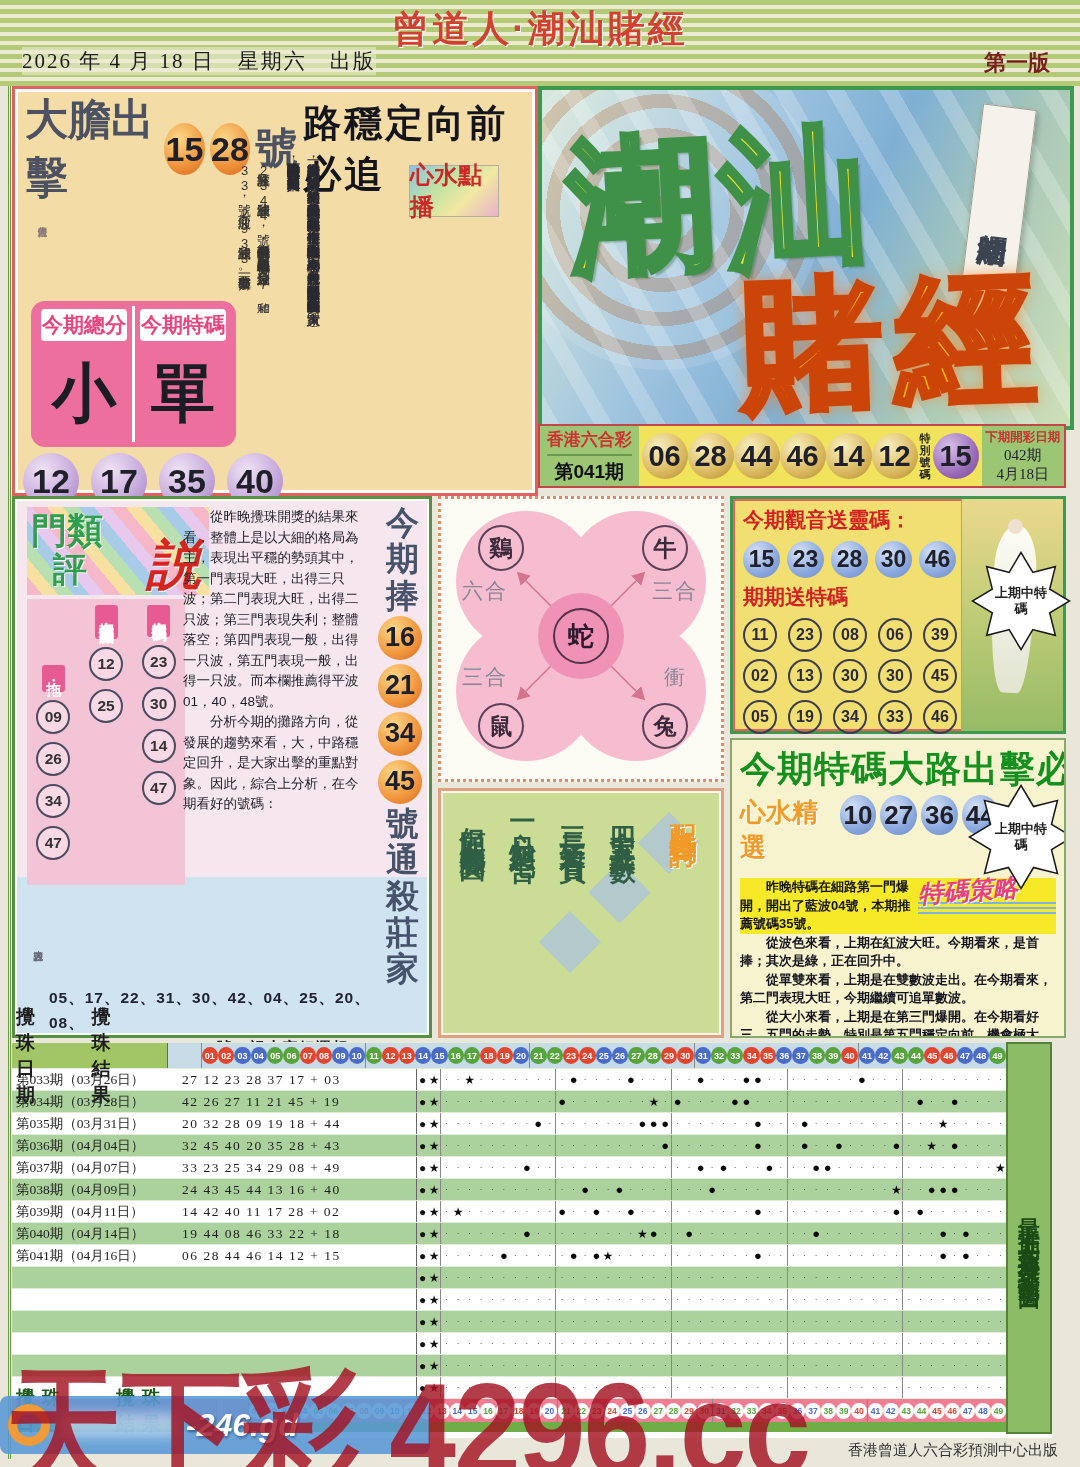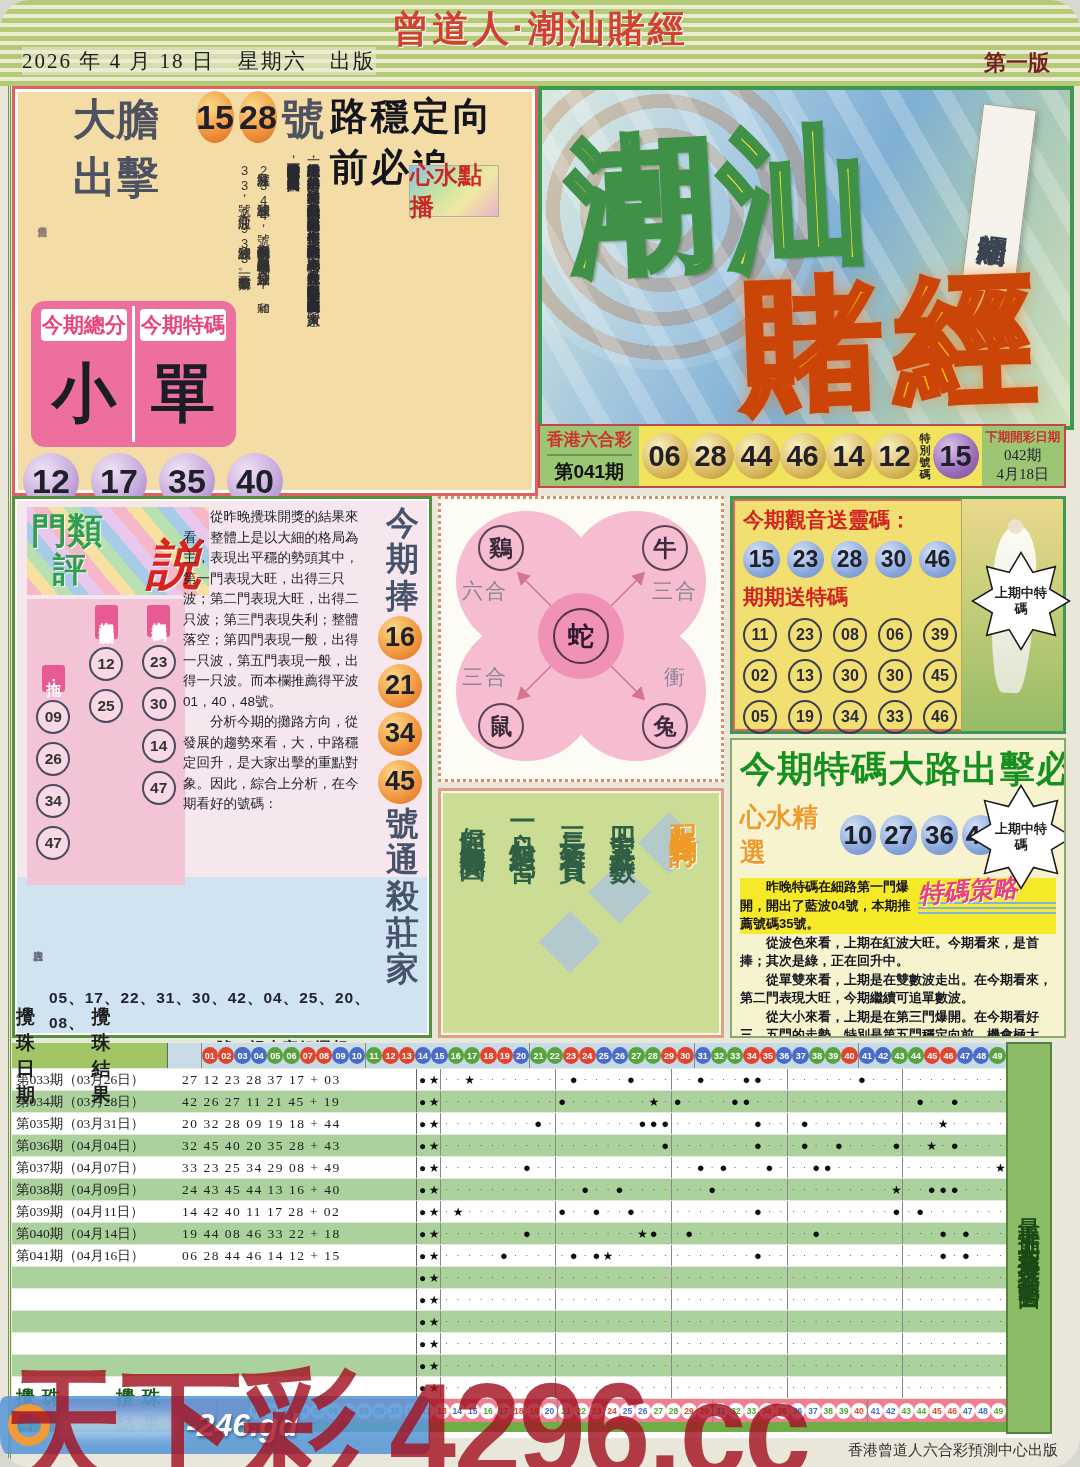--- a/index.html
+++ b/index.html
@@ -1,38 +1,38 @@
 <!DOCTYPE html>
 <html><head>
 <meta charset="utf-8">
 <style>
   html,body{margin:0;padding:0;background:#d8d7d0;}
   .page{position:relative;width:1080px;height:1467px;background:#e9e7da;overflow:hidden;
-        font-family:"Liberation Sans","DejaVu Sans",sans-serif;border-radius:30px;}
+        font-family:"Liberation Sans","DejaVu Sans",sans-serif;}
   .vtext{writing-mode:vertical-rl;text-orientation:upright;}
   .ball{display:inline-flex;align-items:center;justify-content:center;border-radius:50%;font-weight:700;color:#20202a;}
   .b-orange{background:radial-gradient(circle at 35% 30%,#fcd98a,#f0953c 60%,#d86820);}
   .b-lilac{background:radial-gradient(circle at 35% 30%,#efe2f4,#c9aede 55%,#9f7fc0);}
   .b-gold{background:radial-gradient(circle at 35% 30%,#faf0c0,#d9b85e 60%,#b08a30);}
   .b-purple{background:radial-gradient(circle at 35% 30%,#d9c2ea,#9a6cb8 60%,#7a4c98);}
   .b-blue{background:radial-gradient(circle at 35% 30%,#d6e2f6,#8aa8de 60%,#6a88c8);}
   
   .hdr{position:absolute;left:0;top:0;width:1080px;height:86px;
        background:repeating-linear-gradient(180deg,#b3cb77 0 5px,#ecebd2 5px 9px);}
   .hdr-title{position:absolute;left:0;right:0;top:4px;text-align:center;font-size:37px;font-weight:900;
        color:#d24030;letter-spacing:3px;text-shadow:1px 1px 0 #fff;}
   .hdr-date{position:absolute;left:22px;top:47px;font-size:21px;color:#1c1c1c;letter-spacing:2px;
        font-family:"Liberation Serif","DejaVu Serif",serif;background:rgba(236,235,210,.6);}
   .hdr-edition{position:absolute;right:30px;top:48px;font-size:22px;font-weight:700;color:#7a1f1f;}
   .page-frame{position:absolute;left:8px;top:86px;bottom:8px;width:1060px;
        border-left:3px double #6d9a48;pointer-events:none;}
   
   .panel-tl{position:absolute;left:12px;top:86px;width:520px;height:404px;background:#f4dca6;
        border:3px solid #e06060;box-shadow:inset 0 0 0 3px #fff;}
-  .tl-headline{position:absolute;left:10px;top:2px;right:8px;display:flex;align-items:flex-start;gap:5px;margin-left:48px;}
+  .tl-headline{position:absolute;left:10px;top:2px;right:8px;display:flex;align-items:center;gap:5px;}
   .tl-hpre,.tl-hsuf{font-size:43px;font-weight:900;color:#4c5262;}
   .tl-hball{width:52px;height:52px;font-size:34px;}
   .tl-head2{margin-left:auto;font-size:38px;font-weight:900;color:#15151d;letter-spacing:3px;}
   .tl-para1{position:absolute;left:102px;top:74px;width:156px;height:150px;font-size:13px;line-height:19px;color:#333;overflow:hidden;}
   .tl-byline{position:absolute;left:20px;top:130px;height:95px;font-size:10px;color:#877;}
   .pinkbox{position:absolute;left:16px;top:212px;width:205px;height:146px;background:#ec6f9d;
        border-radius:14px;display:flex;padding:5px;box-sizing:border-box;}
   .pcol{flex:1;display:flex;flex-direction:column;}
   .pcol+.pcol{border-left:3px solid #fff;}
   .phdr{background:#fff;border-radius:4px;color:#e8447e;font-weight:700;font-size:21px;text-align:center;
@@ -134,21 +134,21 @@
   .burst{position:absolute;display:flex;align-items:center;justify-content:center;background:#1a1a1a;
        clip-path:polygon(100% 50%,79.6% 62.2%,85.4% 85.4%,62.2% 79.6%,50% 100%,37.8% 79.6%,14.6% 85.4%,20.4% 62.2%,0% 50%,20.4% 37.8%,14.6% 14.6%,37.8% 20.4%,50% 0%,62.2% 20.4%,85.4% 14.6%,79.6% 37.8%);}
   .burst .inner{clip-path:inherit;background:#fff;width:calc(100% - 6px);height:calc(100% - 6px);
        display:flex;align-items:center;justify-content:center;text-align:center;font-weight:700;color:#222;}
   .burst .inner span{width:64%;line-height:1.25;}
   .gy-burst{right:-8px;top:52px;width:100px;height:100px;font-size:13px;}
   
   .spc{position:absolute;left:730px;top:738px;width:336px;height:300px;background:#f7f3cf;border:2px solid #8aa86a;
        padding:5px 8px;box-sizing:border-box;overflow:hidden;}
   .spc-title{color:#15901e;font-size:36px;font-weight:900;letter-spacing:1px;white-space:nowrap;}
-  .spc-row{display:flex;align-items:center;gap:4px;margin-top:1px;}
+  .spc-row{display:flex;gap:4px;margin-top:1px;}
   .spc-pick{color:#f09a28;font-size:26px;font-weight:900;text-shadow:1px 1px 0 #fff;}
   .spc-ball{width:40px;height:40px;font-size:26px;}
   .spc-win{color:#e03030;font-size:29px;font-weight:900;}
   .spc-burst{right:-10px;top:44px;width:106px;height:106px;font-size:13px;z-index:3;}
   .spc-badge{float:right;width:138px;margin:2px 0 2px 6px;}
   .badge-txt{display:block;font-style:italic;font-weight:900;font-size:25px;color:#e8407a;transform:rotate(-4deg);
        text-shadow:1px 1px 0 #fff;}
   .badge-lines{height:12px;margin-top:3px;background:repeating-linear-gradient(180deg,#7fb3e8 0 2px,transparent 2px 5px);}
   .spc-body{margin-top:3px;font-size:13px;line-height:18.5px;color:#15151f;font-weight:600;}
   .spc-body p{margin:0;text-indent:2em;}

